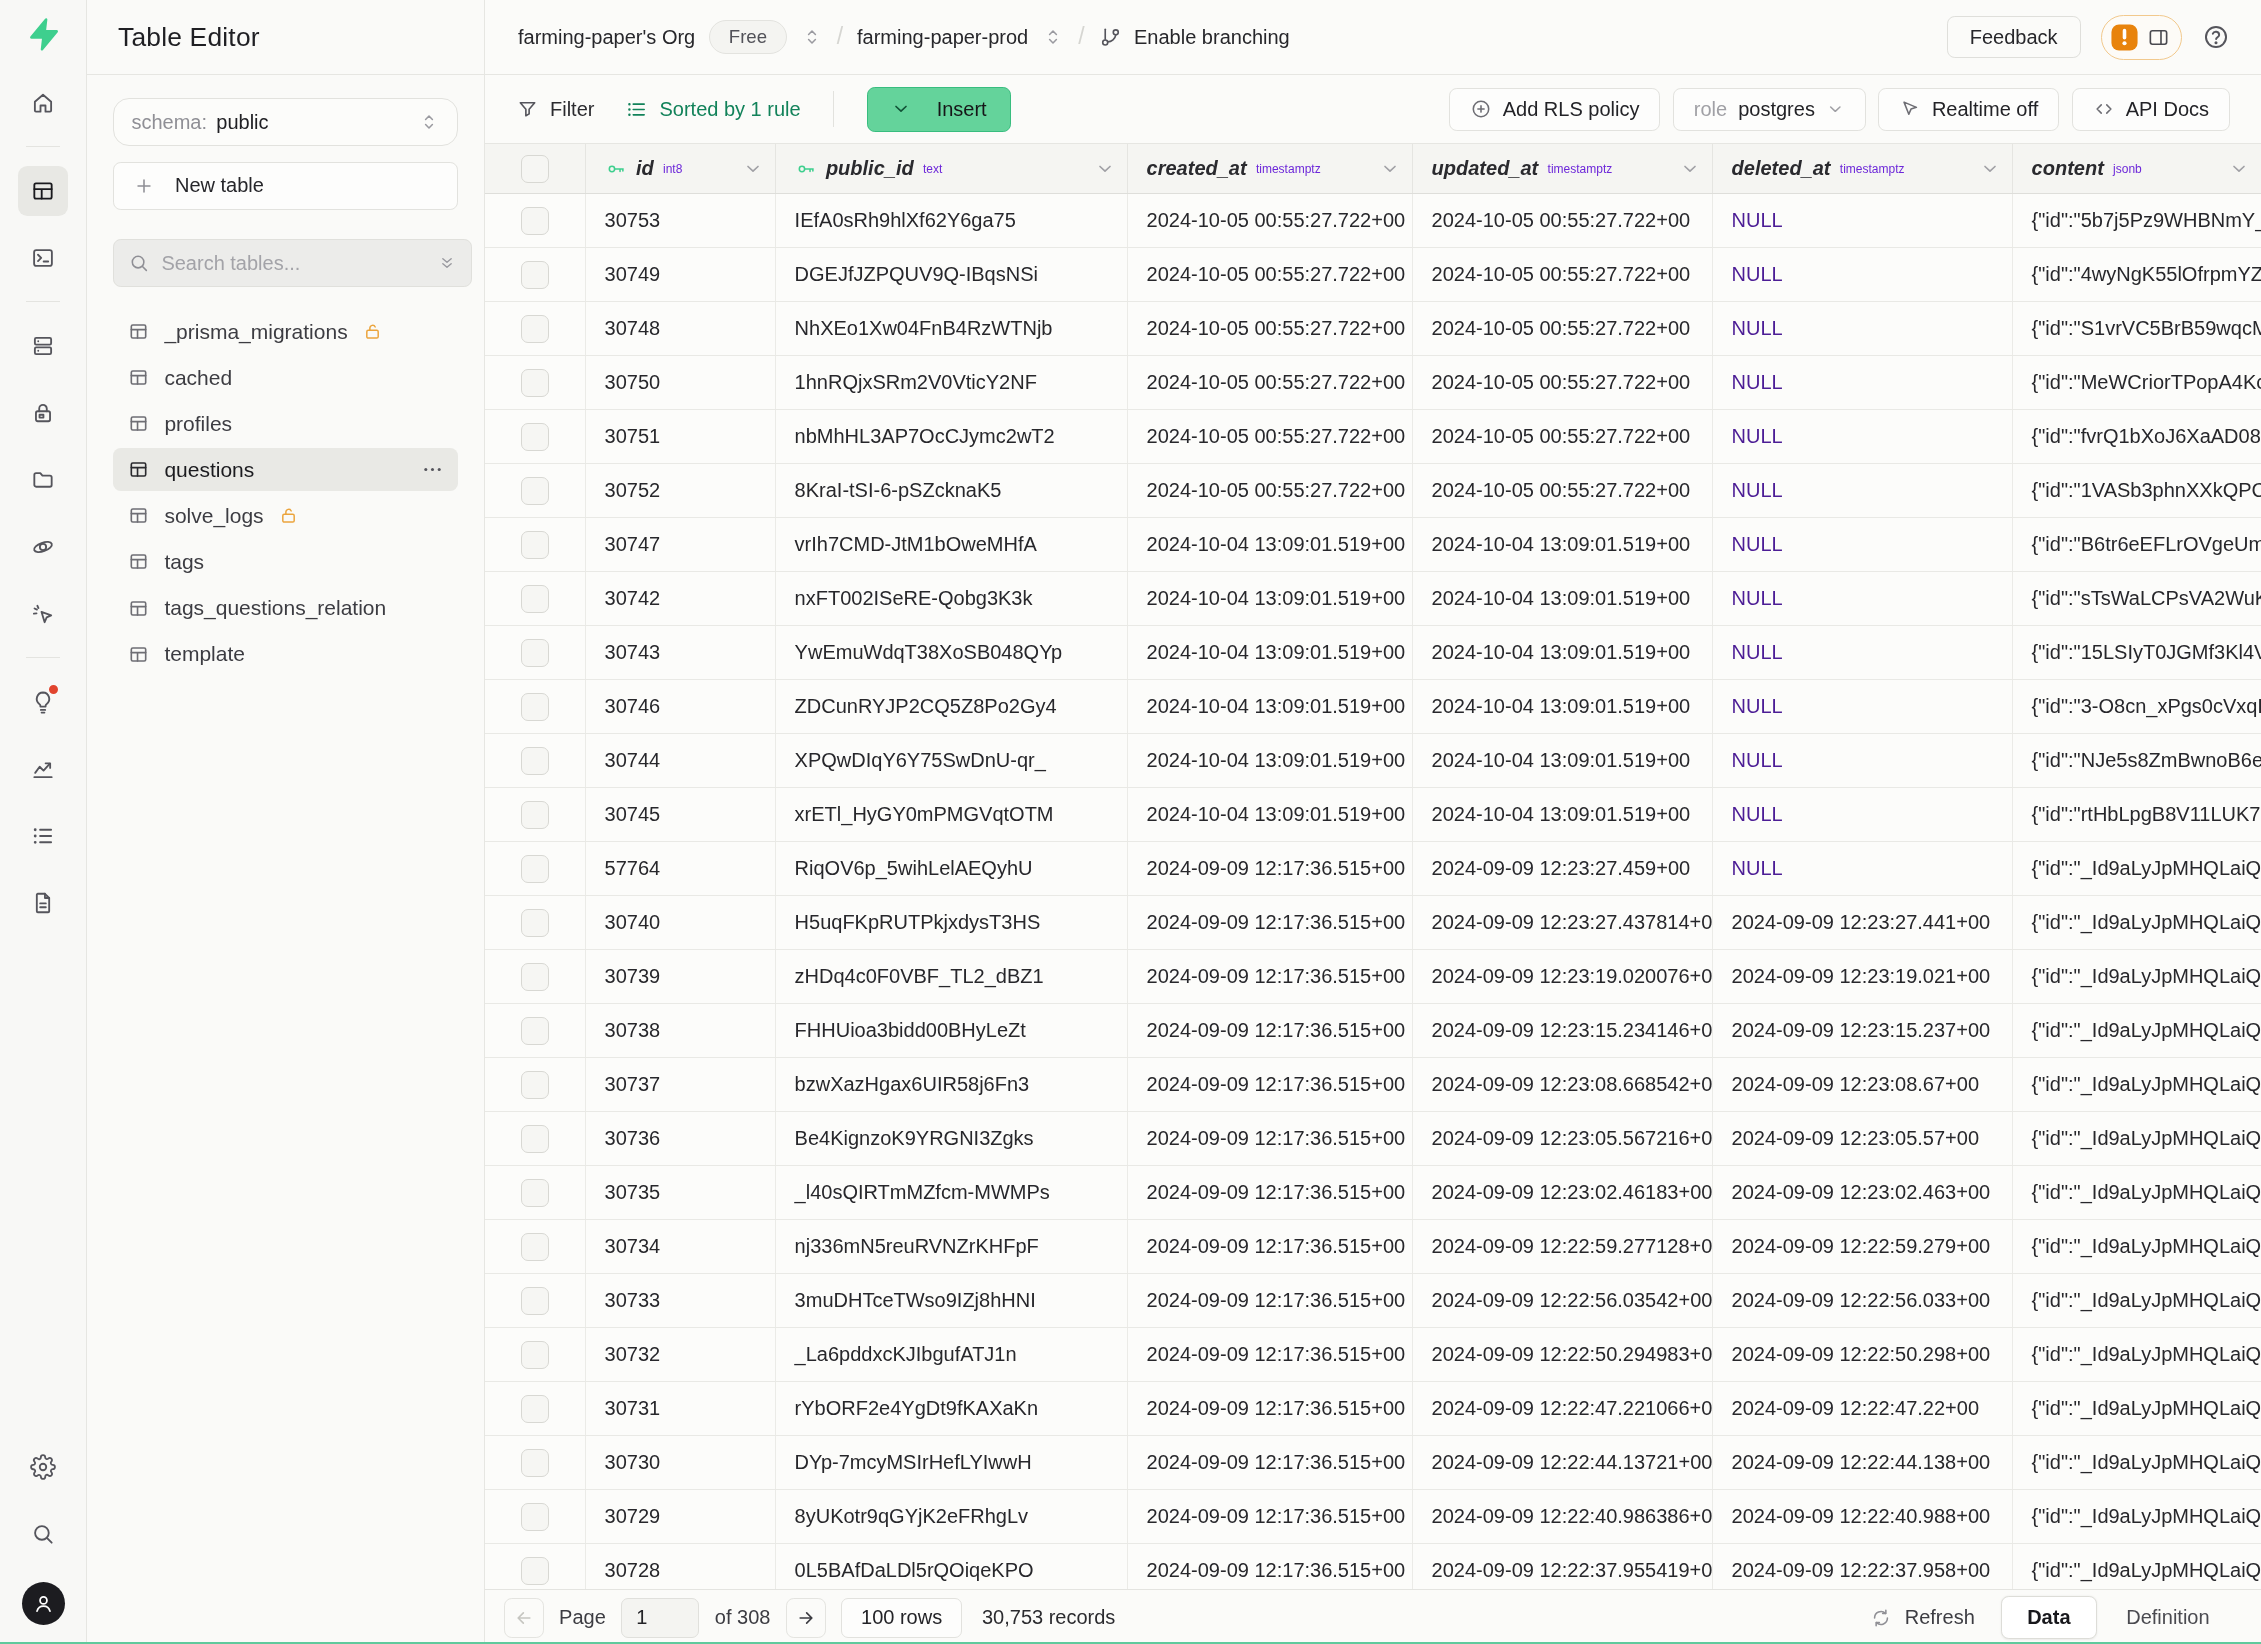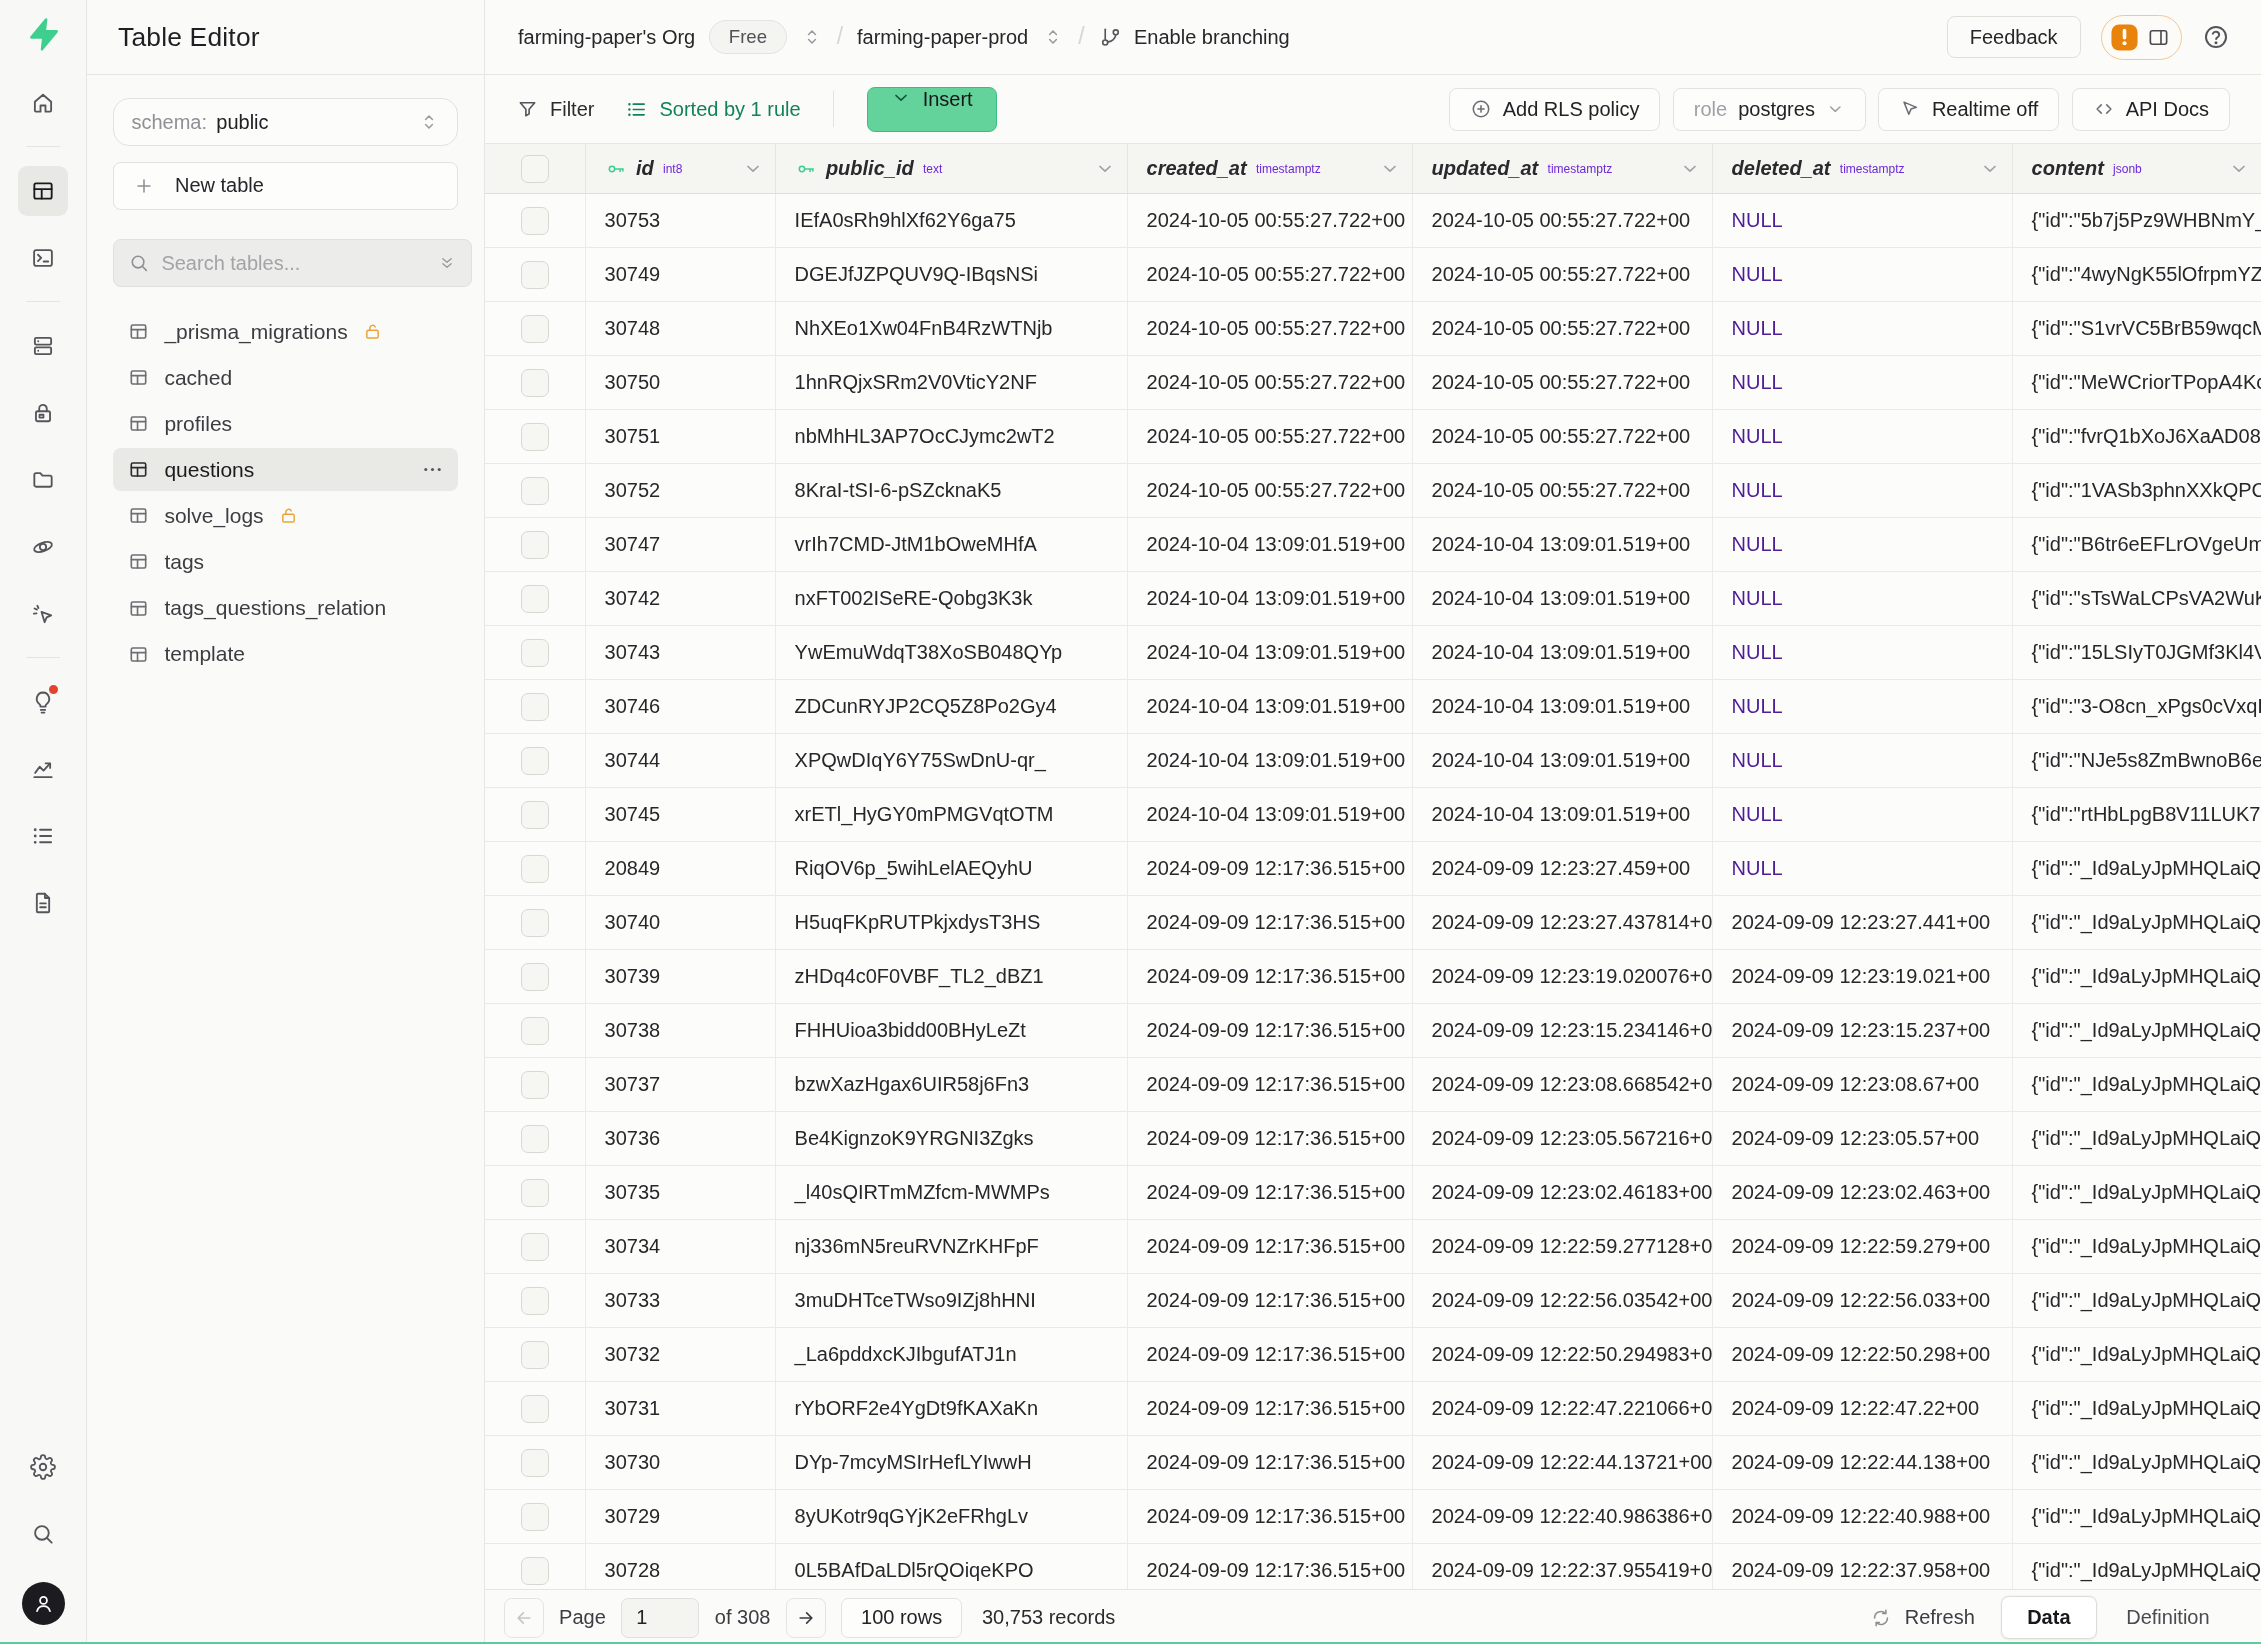--- a/index.html
+++ b/index.html
@@ -129,21 +129,21 @@
     padding:0 31px; flex-shrink:0; background:#fbfbf9;
   }
   .tool-left { display:flex; align-items:center; gap:31px; }
   .tool-item { display:flex; align-items:center; gap:11px; cursor:pointer; background:none; border:none; font:inherit; }
   .tool-item .ticon { color:#55555c; display:flex; } .tool-item .ticon svg { width:23px; height:23px; }
   .tool-item .tlabel { color:#2b2b2f; }
   .tool-item.green .ticon, .tool-item.green .tlabel { color:#12825a; }
   .tool-vdiv { width:0.8px; height:36px; background:#e2e2de; margin:0 1.6px; }
   .insert-btn {
     height:45px; border:0.8px solid #38bd7f; border-radius:7.8px; background:#64d39b;
-    display:flex; align-items:flex-start; gap:12px; padding:0 23px; cursor:pointer; font:inherit;
+    display:flex; align-items:center; gap:26px; padding:0 23px; cursor:pointer; font:inherit;
   }
   .insert-btn .ichev { color:#115236; display:flex; } .insert-btn .ichev svg { width:20px; height:20px; }
   .insert-btn .ilabel { color:#161618; }
   .tool-right { margin-left:auto; display:flex; align-items:center; gap:12.4px; }
   .pill-btn {
     height:43px; border:0.8px solid #e2e2de; border-radius:7.8px; background:#fdfdfc;
     display:flex; align-items:center; gap:11px; padding:0 20px; cursor:pointer; font:inherit; color:#232327;
   }
   .pill-btn .picon { color:#6e6e74; display:flex; } .pill-btn .picon svg { width:22px; height:22px; }
   .pill-btn .sub { color:#a0a0a5; }
@@ -810,21 +810,21 @@
             <div class="cell" style="width:352px">xrETl_HyGY0mPMGVqtOTM</div>
             <div class="cell" style="width:285px">2024-10-04 13:09:01.519+00</div>
             <div class="cell" style="width:300px">2024-10-04 13:09:01.519+00</div>
             <div class="cell null" style="width:300px">NULL</div>
             <div class="cell" style="flex:1;min-width:0;border-right:none">{"id":"rtHbLpgB8V11LUK7152</div>
           </div>
           <div class="row">
             <div class="cell cb" style="width:101px">
               <span class="checkbox"></span>
             </div>
-            <div class="cell" style="width:190px">20849</div>
+            <div class="cell" style="width:190px">57764</div>
             <div class="cell" style="width:352px">RiqOV6p_5wihLelAEQyhU</div>
             <div class="cell" style="width:285px">2024-09-09 12:17:36.515+00</div>
             <div class="cell" style="width:300px">2024-09-09 12:23:27.459+00</div>
             <div class="cell null" style="width:300px">NULL</div>
             <div class="cell" style="flex:1;min-width:0;border-right:none">{"id":"_Id9aLyJpMHQLaiQC</div>
           </div>
           <div class="row">
             <div class="cell cb" style="width:101px">
               <span class="checkbox"></span>
             </div>

